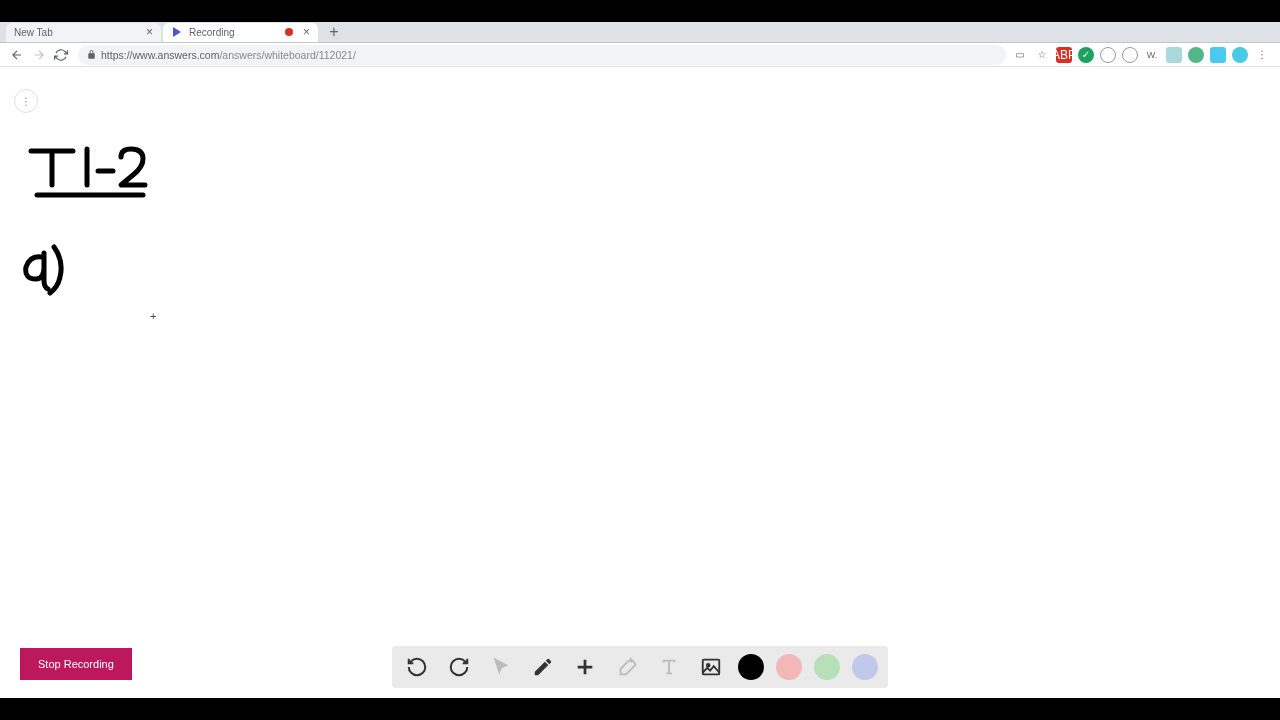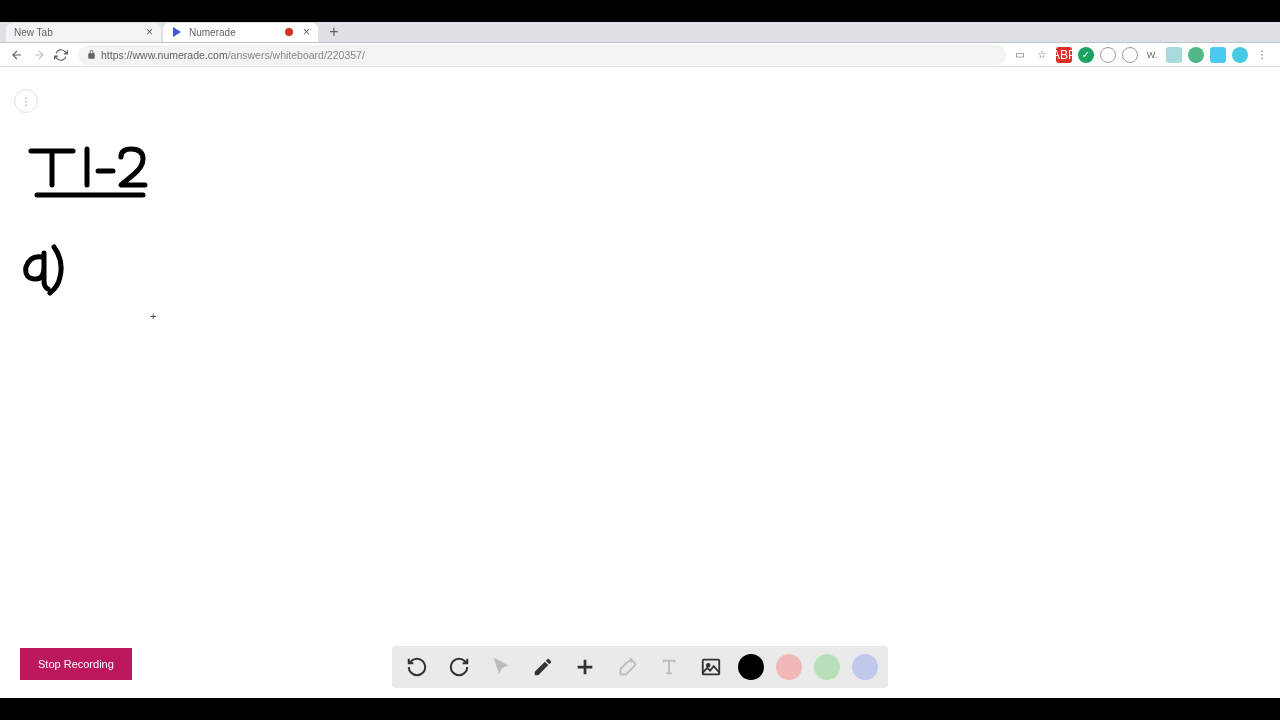--- a/index.html
+++ b/index.html
@@ -59,21 +59,21 @@
   <div class="tab">
     <span class="tab-title">New Tab</span>
     <span class="tab-close">×</span>
   </div>
   <div class="tab active">
     <span class="tab-favicon">
       <span class="numerade-logo">
           <span class="tri"></span>
         </span>
     </span>
-    <span class="tab-title">Numerade</span>
+    <span class="tab-title">Recording</span>
     <span class="tab-recording-dot"></span>
     <span class="tab-close">×</span>
   </div>
   <div class="new-tab-btn">+</div>
 </div>
 
 <div class="nav-bar">
   <div class="nav-btn">
     <svg viewBox="0 0 24 24" fill="none" stroke="currentColor" stroke-width="2">
         <path d="M19 12H5M12 19l-7-7 7-7"></path>
@@ -87,21 +87,21 @@
   <div class="nav-btn">
     <svg viewBox="0 0 24 24" fill="none" stroke="currentColor" stroke-width="2">
         <path d="M23 4v6h-6M1 20v-6h6M3.51 9a9 9 0 0114.85-3.36L23 10M1 14l4.64 4.36A9 9 0 0020.49 15"></path>
       </svg>
   </div>
   <div class="url-bar-wrap">
     <svg class="url-secure" viewBox="0 0 24 24" fill="#5f6368">
         <path d="M12 2a4 4 0 00-4 4v3H7a2 2 0 00-2 2v8a2 2 0 002 2h10a2 2 0 002-2v-8a2 2 0 00-2-2h-1V6a4 4 0 00-4-4zm-2 4a2 2 0 114 0v3h-4V6z"></path>
       </svg>
     <span class="url-text">
-      <span>https://www.numerade.com</span><span class="dim">/answers/whiteboard/220357/</span>
+      <span>https://www.answers.com</span><span class="dim">/answers/whiteboard/112021/</span>
     </span>
   </div>
   <div class="right-icons">
     <span class="ext-icon" style="color:#5f6368">▭</span>
     <span class="ext-icon" style="color:#5f6368">☆</span>
     <span class="ext-icon" style="background:#d93025;color:#fff;font-size:12px;border-radius:3px">ABP</span>
     <span class="ext-icon" style="background:#1aa260;color:#fff;border-radius:50%">✓</span>
     <span class="ext-icon" style="border:1px solid #999"></span>
     <span class="ext-icon" style="border:1px solid #999"></span>
     <span class="ext-icon" style="color:#666;font-size:9px">W.</span>

